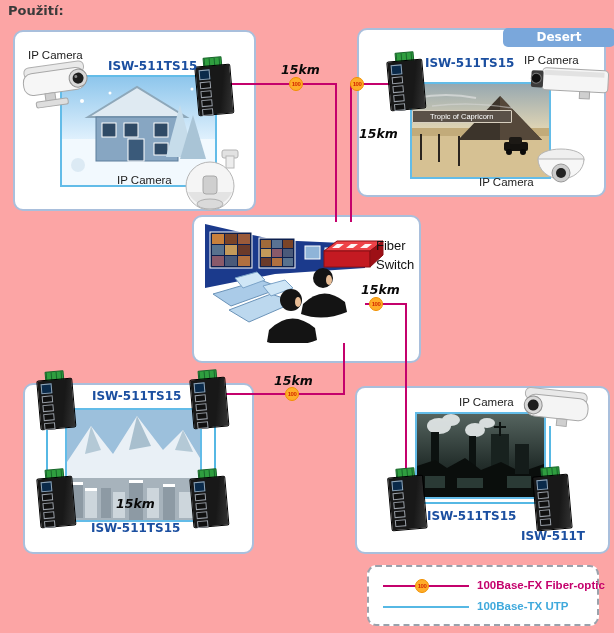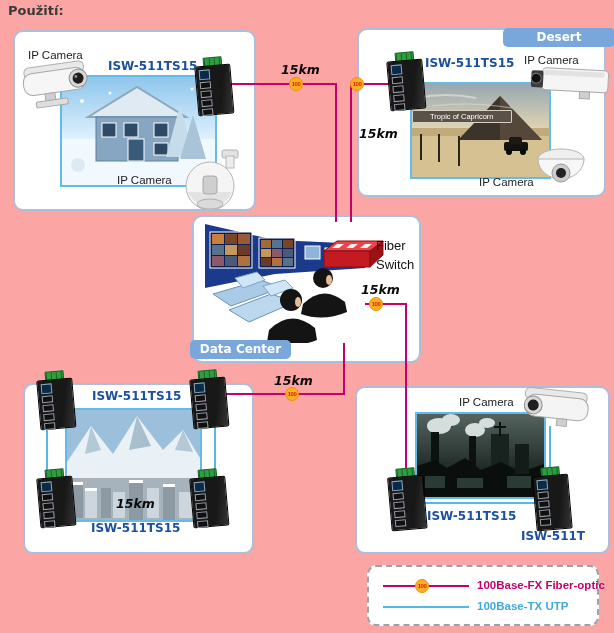--- a/index.html
+++ b/index.html
@@ -218,21 +218,20 @@
 
   <div class="icon" style="left:536px;top:146px;">
     <svg width="50" height="48" viewBox="0 0 50 48">
       <ellipse cx="25" cy="13" rx="23" ry="10" fill="#efefef" stroke="#b5b5b5"></ellipse>
       <path d="M2 13 a23 20 0 0 0 46 0 z" fill="#f7f7f7" stroke="#b5b5b5"></path>
       <circle cx="25" cy="27" r="9" fill="#cccccc" stroke="#9a9a9a"></circle>
       <circle cx="25" cy="27" r="5" fill="#222"></circle>
     </svg>
   </div>
 
-  <div class="tab" style="left:190px;top:340px;width:101px;">Data Center</div>
   <div class="plain" style="left:376px;top:236px;">Fiber Switch</div>
 
   <div class="photo noframe" style="left:205px;top:222px;width:160px;height:121px;">
     <svg width="160" height="121" viewBox="0 0 160 121">
       <rect width="160" height="121" fill="#ffffff"></rect>
       <polygon points="0,2 70,18 160,22 160,46 70,52 0,66" fill="#1b3a8c"></polygon>
       <rect x="5" y="10" width="42" height="36" fill="#0c1f4e" stroke="#fff"></rect>
       <rect x="7" y="12" width="12" height="10" fill="#c8803c"></rect>
         <rect x="20" y="12" width="12" height="10" fill="#7a4428"></rect>
       <rect x="33" y="12" width="12" height="10" fill="#9a5a3a"></rect>

